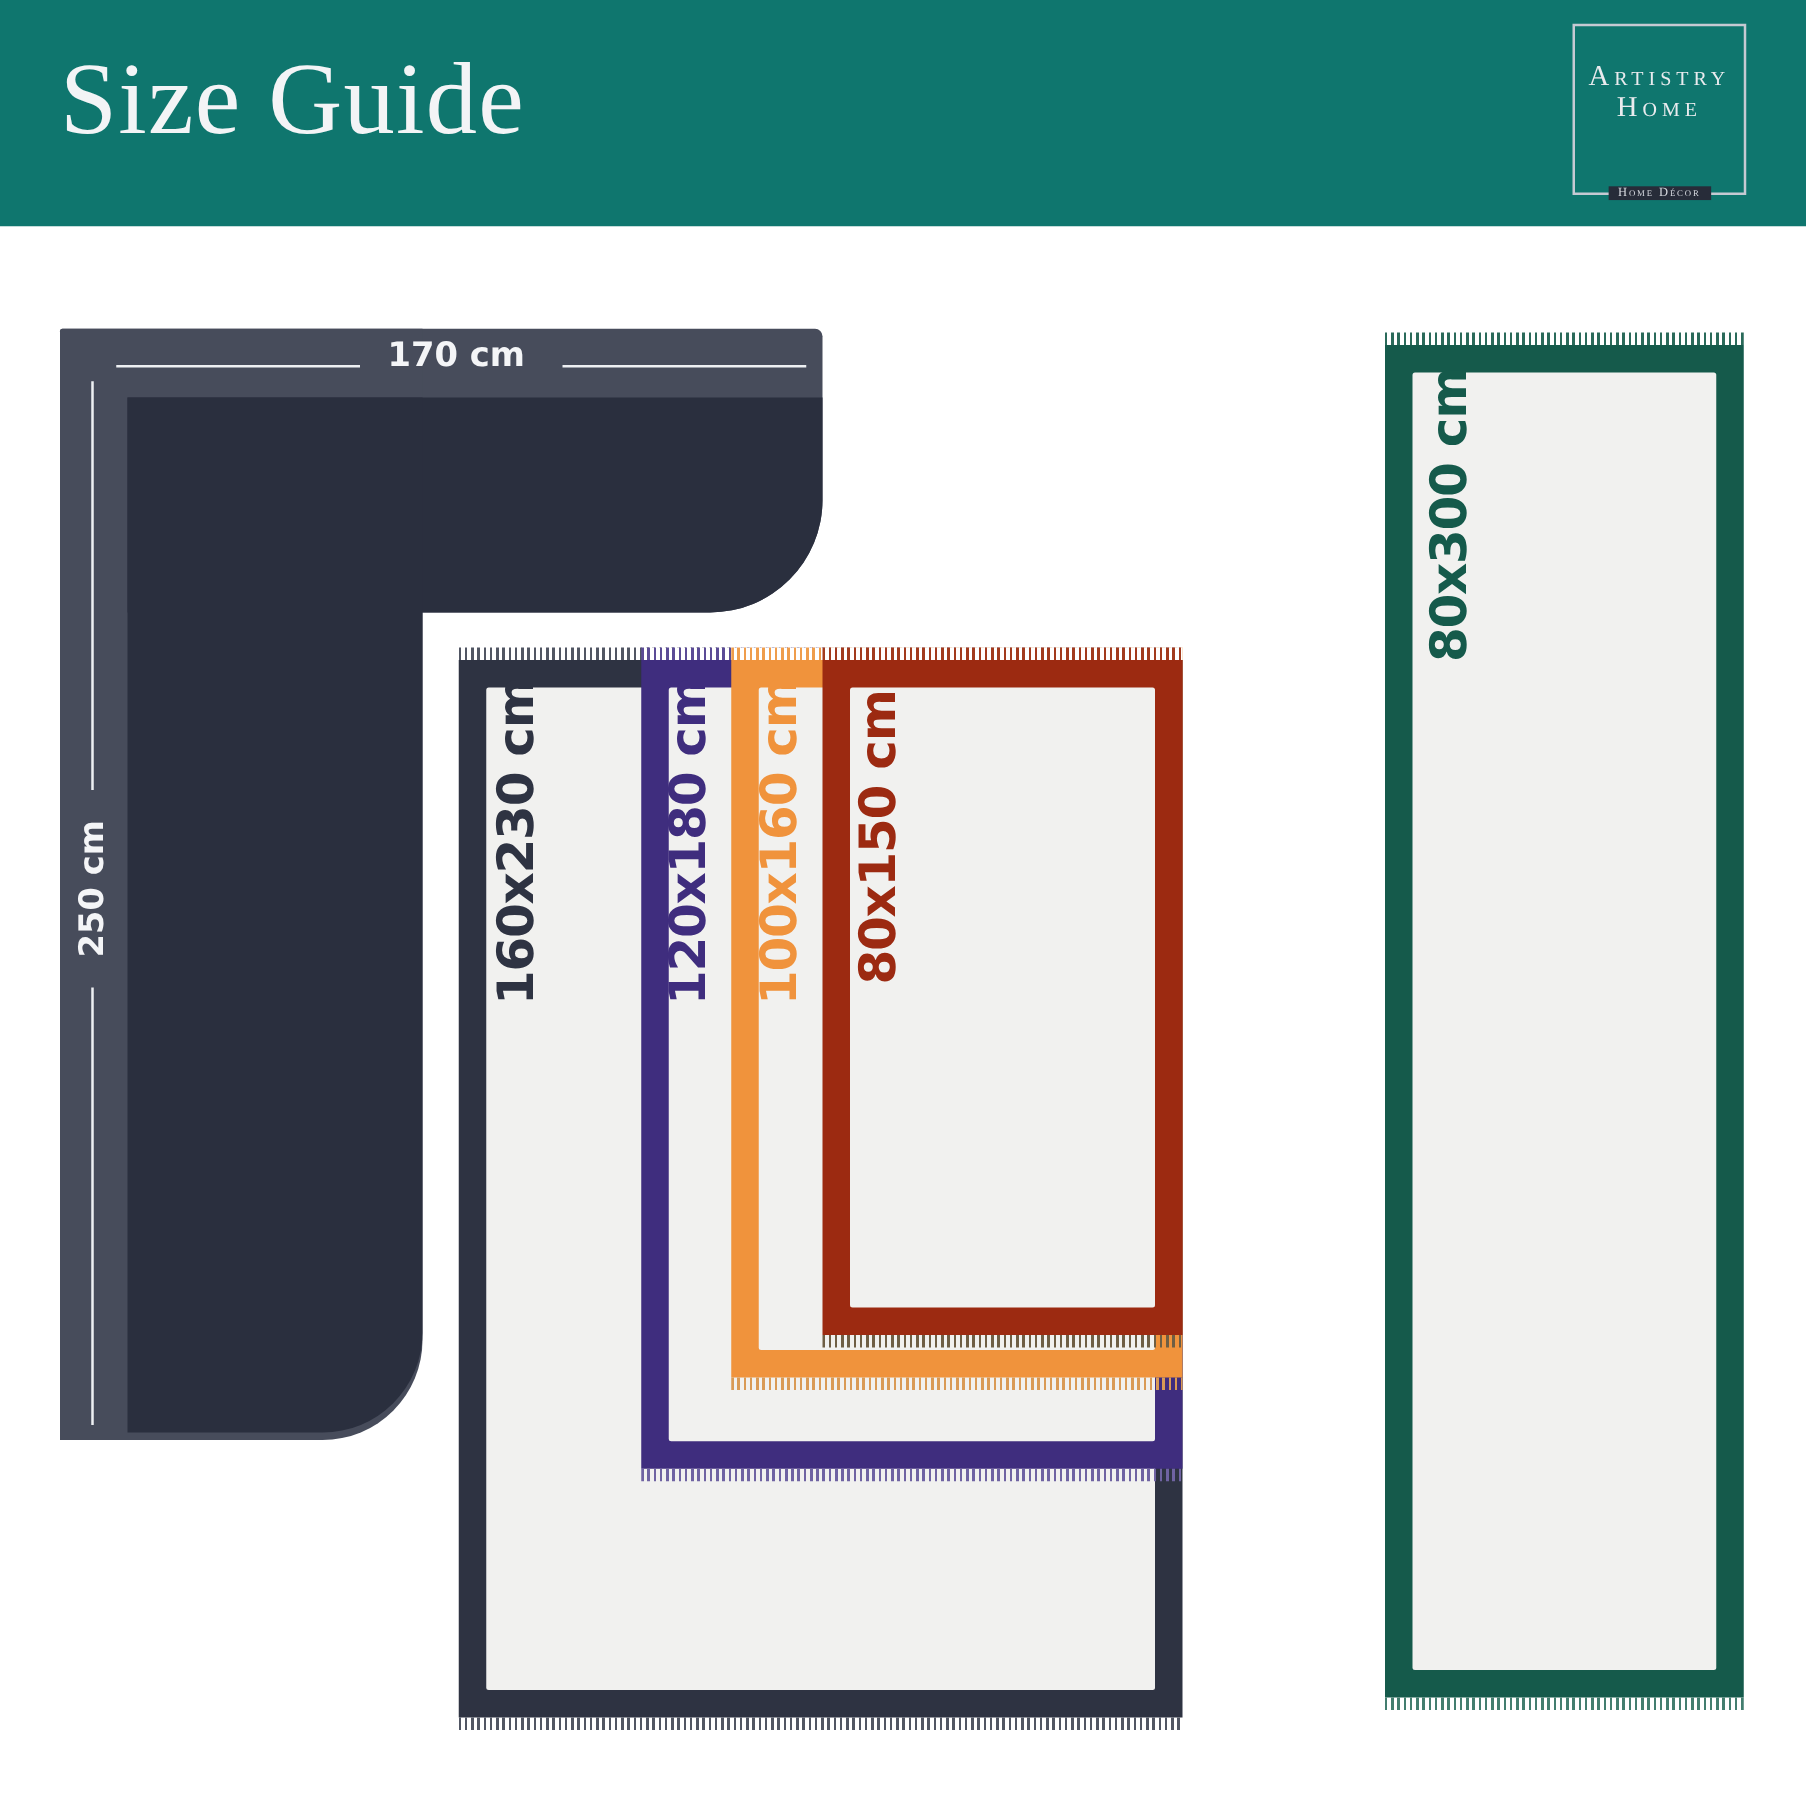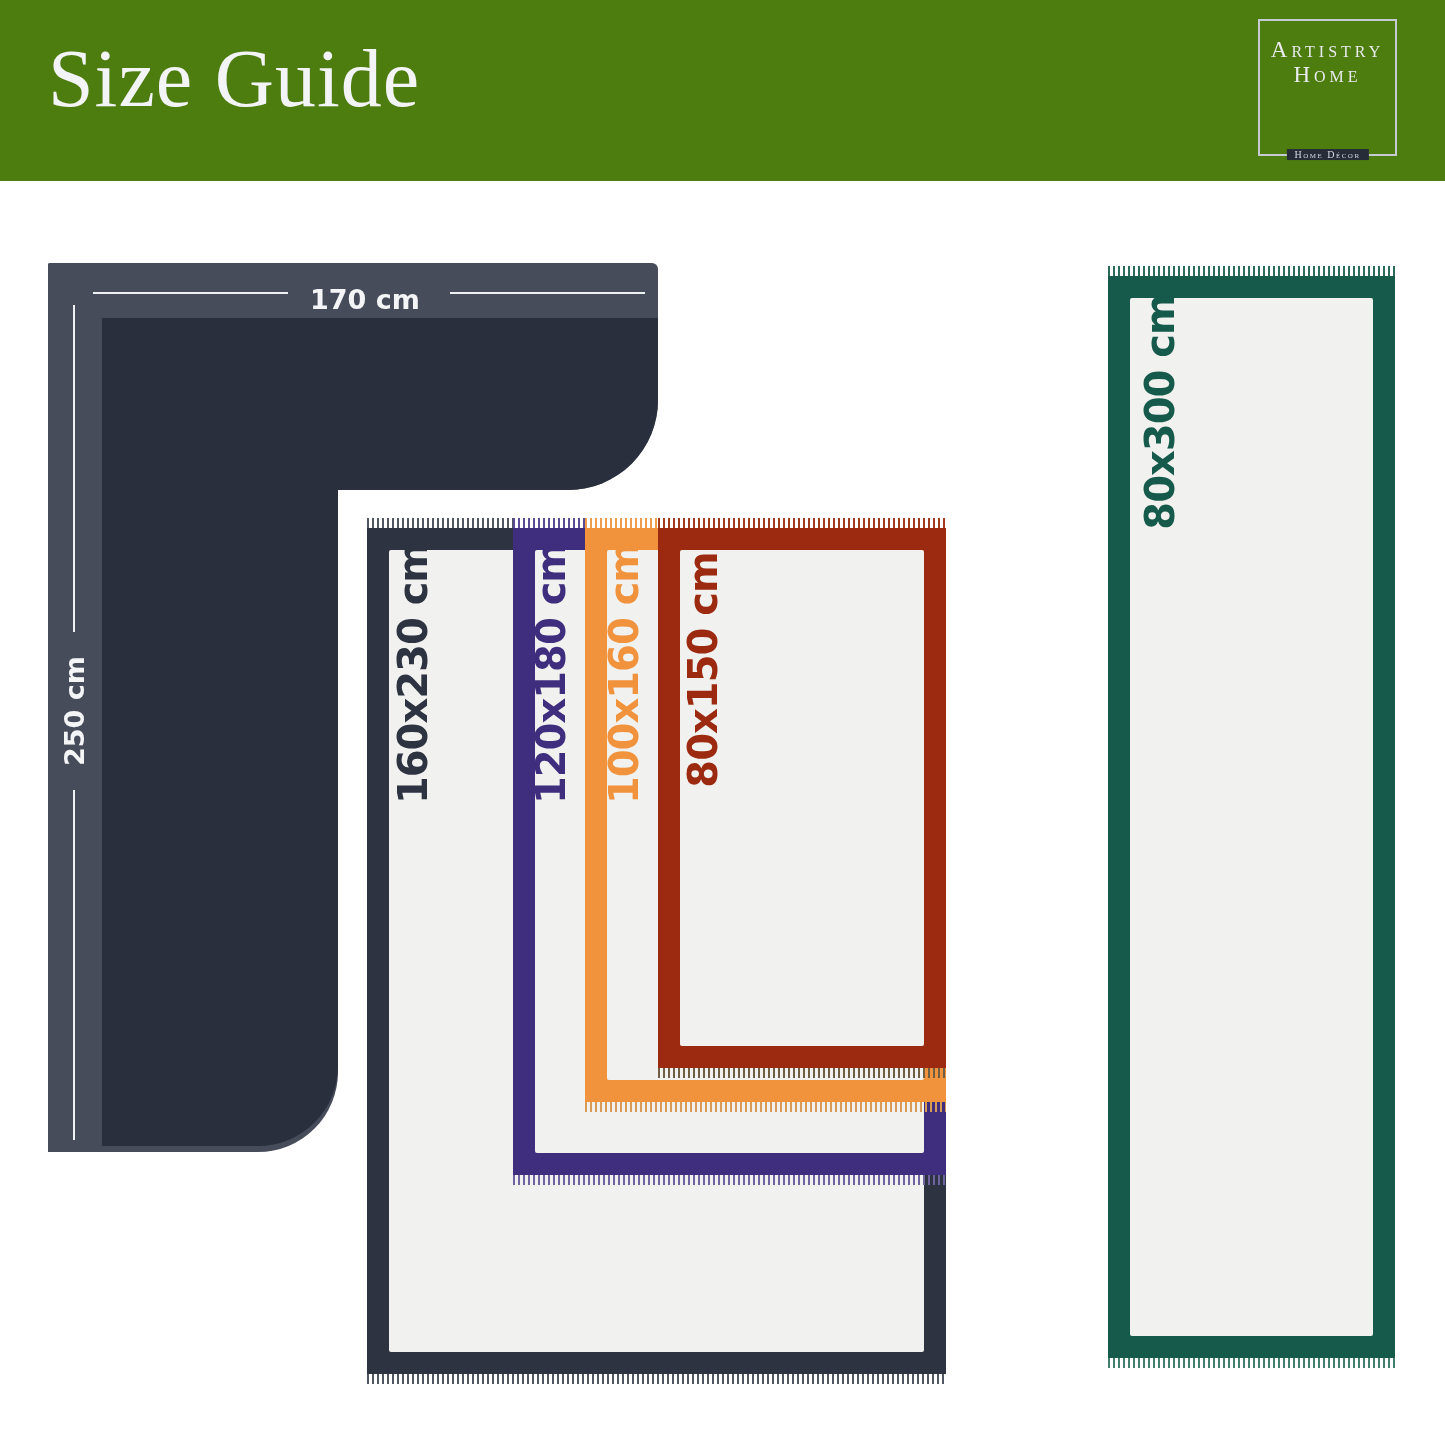--- a/index.html
+++ b/index.html
@@ -1,45 +1,45 @@
 <!DOCTYPE html>
 <html><head>
 <meta charset="utf-8">
 <style>
   html,body{margin:0;padding:0;background:#ffffff;}
   .canvas{
     position:relative;width:1445px;height:1445px;overflow:hidden;
     background:#ffffff;font-family:"DejaVu Sans","Liberation Sans",sans-serif;
   }
   
-  .header{position:absolute;left:0;top:0;width:1445px;height:181px;background:#4d7c0f;}
+  .header{position:absolute;left:0;top:0;width:1445px;height:181px;background:#0f766e;}
   .title{
     position:absolute;left:48px;top:36px;
     font-family:"Liberation Serif","DejaVu Serif",serif;
     font-size:82px;line-height:1.05;color:#f3f4f6;letter-spacing:1px;
   }
   .logo-frame{
     position:absolute;left:1258px;top:19px;width:139px;height:137px;
     border:2px solid #c6cad3;box-sizing:border-box;text-align:center;
     font-family:"Liberation Serif","DejaVu Serif",serif;color:#e9ebee;
   }
-  .logo-line1{margin-top:16px;font-size:23px;font-variant:small-caps;letter-spacing:4px;line-height:1.1;}
+  .logo-line1{margin-top:27px;font-size:23px;font-variant:small-caps;letter-spacing:4px;line-height:1.1;}
   .logo-line2{font-size:23px;font-variant:small-caps;letter-spacing:4px;line-height:1.15;}
   .logo-tagline{
     position:absolute;left:50%;bottom:0;transform:translate(-50%,55%);
     background:#272c39;padding:0 8px;white-space:nowrap;
     font-size:10px;font-variant:small-caps;letter-spacing:1.5px;color:#d8dbe1;
   }
   
   .l-outer-h{position:absolute;left:48px;top:263px;width:610px;height:227px;background:#474c5b;border-radius:2px 6px 90px 0;}
   .l-outer-v{position:absolute;left:48px;top:263px;width:290px;height:889px;background:#474c5b;border-radius:2px 0 80px 0;}
   .l-inner-h{position:absolute;left:102px;top:318px;width:556px;height:172px;background:#2a2f3e;border-radius:0 0 90px 0;}
   .l-inner-v{position:absolute;left:102px;top:318px;width:236px;height:828px;background:#2a2f3e;border-radius:0 0 80px 0;}
   .dim-text{position:absolute;color:#f4f5f7;font-size:27px;font-weight:bold;white-space:nowrap;}
-  .dim-w-label{left:365px;top:299px;transform:translate(-50%,-50%);}
+  .dim-w-label{left:365px;top:284px;transform:translate(-50%,-50%);}
   .dim-h-label{left:74px;top:711px;transform:translate(-50%,-50%) rotate(-90deg);}
   .dim-line{position:absolute;background:#eef0f3;}
   .dim-w-line-left{left:93px;top:292px;width:195px;height:2px;}
   .dim-w-line-right{left:450px;top:292px;width:195px;height:2px;}
   .dim-h-line-top{left:73px;top:305px;width:2px;height:327px;}
   .dim-h-line-bottom{left:73px;top:790px;width:2px;height:350px;}
   
   .rug{position:absolute;box-sizing:border-box;}
   .rug .inner{position:absolute;left:22px;top:22px;right:22px;bottom:22px;background:#f1f1ef;border-radius:2px;}
   .fringe{position:absolute;left:0;right:0;height:10px;}

